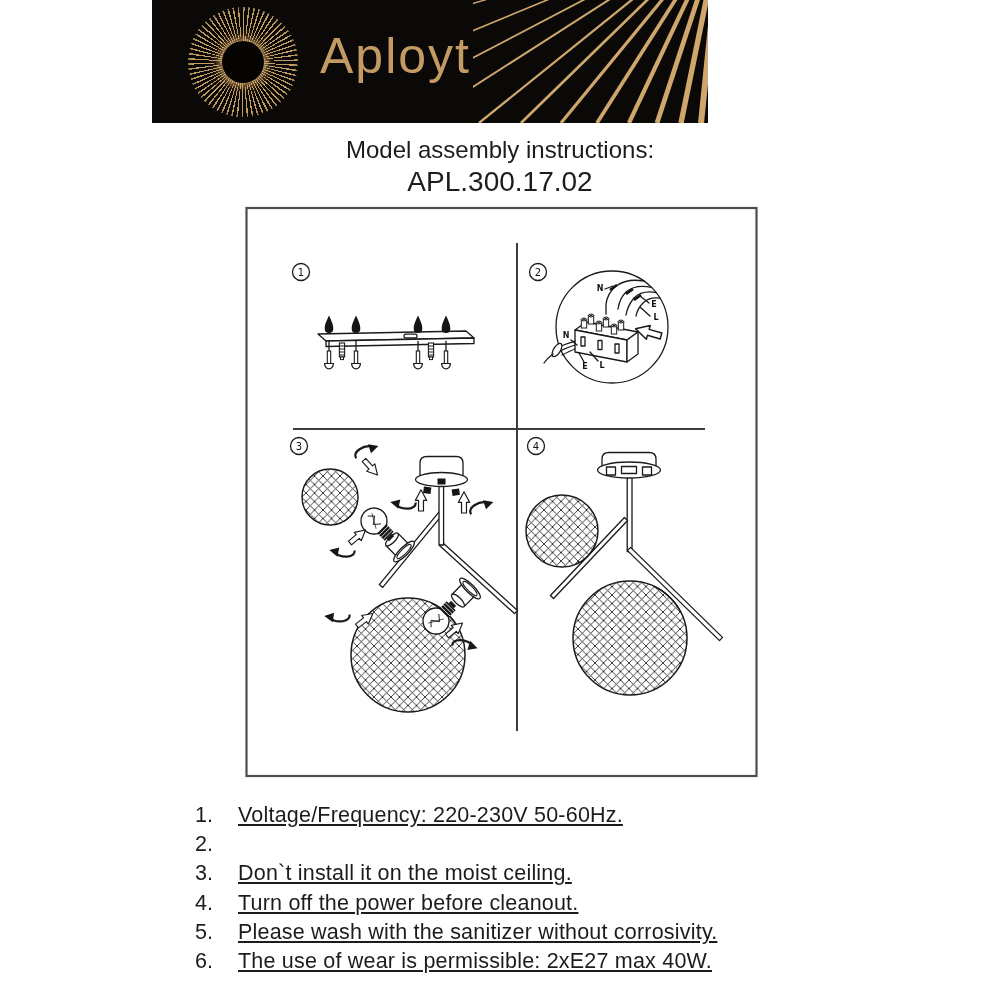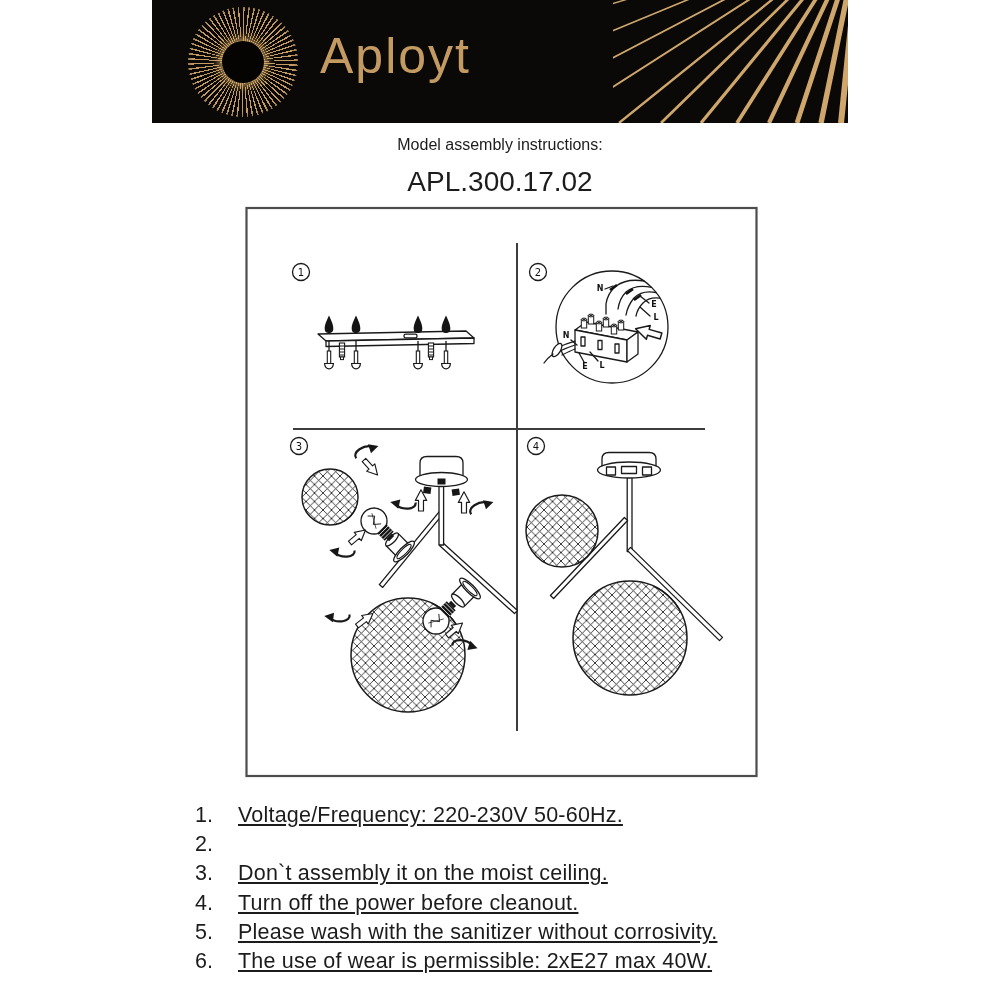--- a/index.html
+++ b/index.html
@@ -1,34 +1,34 @@
 <!DOCTYPE html>
 <html><head>
 <meta charset="utf-8">
 <style>
   html,body{margin:0;padding:0;}
   body{width:1000px;height:1000px;background:#ffffff;position:relative;
        font-family:"Liberation Sans",sans-serif;color:#1c1c1c;overflow:hidden;}
 
   
-  .banner{position:absolute;left:152px;top:0;width:696px;height:123px;
+  .banner{position:absolute;left:152px;top:0;width:556px;height:123px;
           background:#0b0907;overflow:hidden;}
   .sunburst{position:absolute;left:36px;top:7px;width:110px;height:110px;border-radius:50%;
             background:repeating-conic-gradient(#c49c62 0deg 1.7deg, transparent 1.7deg 5.45deg);}
   .sunburst::before{content:"";position:absolute;inset:0;border-radius:50%;
             background:radial-gradient(circle, rgba(11,9,7,0) 64%, #0b0907 92%);}
   .sunburst::after{content:"";position:absolute;inset:34px;border-radius:50%;background:#050403;
             box-shadow:0 0 9px 3px rgba(216,172,106,0.9);}
   .brand{position:absolute;left:168px;top:26px;font-size:50px;line-height:60px;
          letter-spacing:2px;color:#c49a63;}
   .fan{position:absolute;right:0;top:0;}
 
   
   .title-line{position:absolute;left:0;width:1000px;text-align:center;color:#1c1c1c;}
-  #title1{top:136px;font-size:16px;}
+  #title1{top:136px;font-size:24px;}
   #title2{top:166px;font-size:28px;}
 
   
   .diagram{position:absolute;left:240px;top:200px;}
   .s{stroke:#1a1a1a;stroke-width:1.3;fill:none;stroke-linejoin:round;stroke-linecap:round;}
   .w{stroke:#1a1a1a;stroke-width:1.3;fill:#ffffff;stroke-linejoin:round;}
   .b{fill:#161616;stroke:none;}
   .lbl{font:bold 8px "DejaVu Sans",sans-serif;fill:#111;stroke:none;text-anchor:middle;}
   .stepnum{font:10px "DejaVu Sans",sans-serif;fill:#111;stroke:none;text-anchor:middle;}
 
@@ -253,21 +253,21 @@
 <div class="list">
   <div class="row">
     <span class="num">1.</span>
     <span class="txt">Voltage/Frequency: 220-230V 50-60Hz.</span>
   </div>
   <div class="row">
     <span class="num">2.</span>
   </div>
   <div class="row">
     <span class="num">3.</span>
-    <span class="txt">Don`t assembly it on the moist ceiling.</span>
+    <span class="txt">Don`t install it on the moist ceiling.</span>
   </div>
   <div class="row">
     <span class="num">4.</span>
     <span class="txt">Turn off the power before cleanout.</span>
   </div>
   <div class="row">
     <span class="num">5.</span>
     <span class="txt">Please wash with the sanitizer without corrosivity.</span>
   </div>
   <div class="row">

